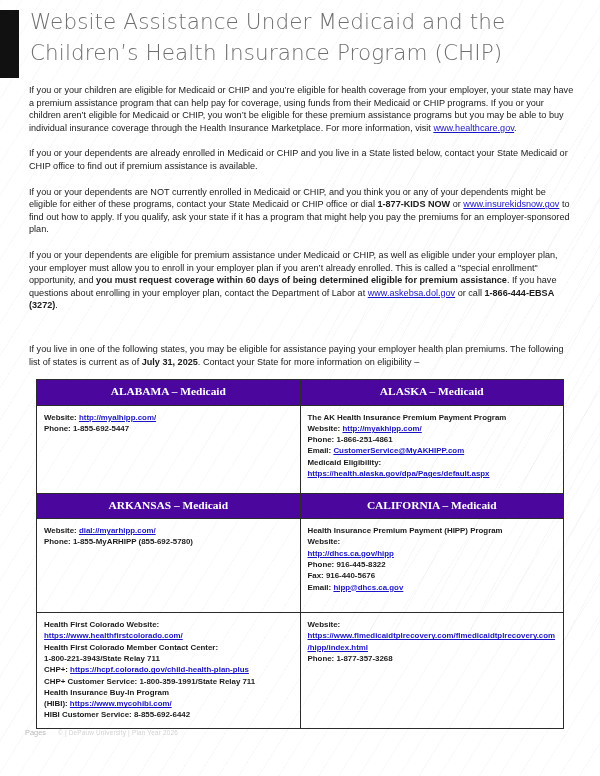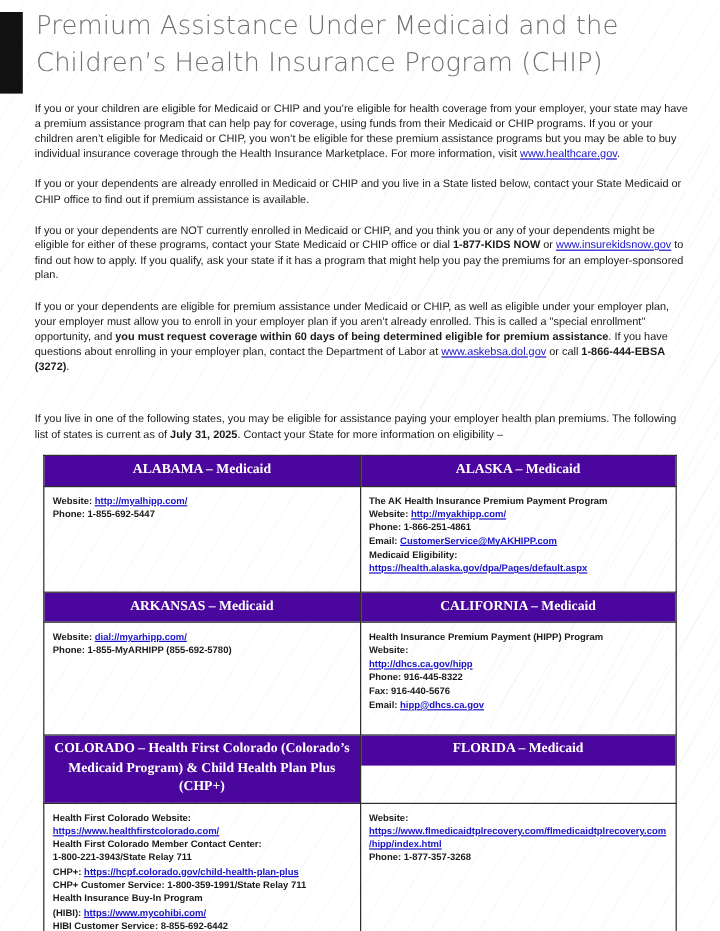--- a/index.html
+++ b/index.html
@@ -167,21 +167,21 @@
 <body>
 
 <div class="watermark"></div>
 <div class="wm-fan"></div>
 
 <div class="page">
 
   <div class="title-block">
     <div class="accent-bar"></div>
     <div class="doc-title">
-      <span class="ln">Premium Assistance Under Medicaid and the</span>
+      <span class="ln">Website Assistance Under Medicaid and the</span>
       <span class="ln">Children’s Health Insurance Program (CHIP)</span>
     </div>
   </div>
 
   <div class="body-wrap">
     <p class="para"><span>If you or your children are eligible for Medicaid or CHIP and you’re eligible for health coverage from your employer, your state may have a premium assistance program that can help pay for coverage, using funds from their Medicaid or CHIP programs.  If you or your children aren’t eligible for Medicaid or CHIP, you won’t be eligible for these premium assistance programs but you may be able to buy individual insurance coverage through the Health Insurance Marketplace.  For more information, visit </span><a class="lnk" href="#">www.healthcare.gov</a><span>.</span></p>
     <p class="para"><span>If you or your dependents are already enrolled in Medicaid or CHIP and you live in a State listed below, contact your State Medicaid or CHIP office to find out if premium assistance is available.</span></p>
     <p class="para"><span>If you or your dependents are NOT currently enrolled in Medicaid or CHIP, and you think you or any of your dependents might be eligible for either of these programs, contact your State Medicaid or CHIP office or dial </span><span class="b">1-877-KIDS NOW</span><span> or </span><a class="lnk" href="#">www.insurekidsnow.gov</a><span> to find out how to apply.  If you qualify, ask your state if it has a program that might help you pay the premiums for an employer-sponsored plan.</span></p>
     <p class="para"><span>If you or your dependents are eligible for premium assistance under Medicaid or CHIP, as well as eligible under your employer plan, your employer must allow you to enroll in your employer plan if you aren’t already enrolled.  This is called a "special enrollment" opportunity, and </span><span class="b">you must request coverage within 60 days of being determined eligible for premium assistance</span><span>.  If you have questions about enrolling in your employer plan, contact the Department of Labor at </span><a class="lnk" href="#">www.askebsa.dol.gov</a><span> or call </span><span class="b">1-866-444-EBSA (3272)</span><span>.</span></p>
     <p class="para"><span>If you live in one of the following states, you may be eligible for assistance paying your employer health plan premiums.  The following list of states is current as of </span><span class="b">July 31, 2025</span><span>.  Contact your State for more information on eligibility –</span></p>
@@ -236,28 +236,20 @@
               <span class="row-line"><span>Health Insurance Premium Payment (HIPP) Program</span></span>
               <span class="row-line"><span>Website:</span></span>
               <span class="row-line"><a class="lnk" href="#">http://dhcs.ca.gov/hipp</a></span>
               <span class="row-line"><span>Phone: 916-445-8322</span></span>
               <span class="row-line"><span>Fax: 916-440-5676</span></span>
               <span class="row-line"><span>Email: </span><a class="lnk" href="#">hipp@dhcs.ca.gov</a></span>
             </div>
         </td>
       </tr>
 
-      <tr class="r3">
-        <td>
-          <div class="hdr">COLORADO – Health First Colorado (Colorado’s Medicaid Program) &amp; Child Health Plan Plus (CHP+)</div>
-        </td>
-        <td>
-          <div class="hdr">FLORIDA – Medicaid</div>
-        </td>
-      </tr>
       <tr class="r3">
         <td>
           <div class="cell">
               <span class="row-line"><span>Health First Colorado Website:</span></span>
               <span class="row-line"><a class="lnk" href="#">https://www.healthfirstcolorado.com/</a></span>
               <span class="row-line"><span>Health First Colorado Member Contact Center:</span></span>
               <span class="row-line"><span>1-800-221-3943/State Relay 711</span></span>
               <span class="row-line"><span>CHP+: </span><a class="lnk" href="#">https://hcpf.colorado.gov/child-health-plan-plus</a></span>
               <span class="row-line"><span>CHP+ Customer Service: 1-800-359-1991/State Relay 711</span></span>
               <span class="row-line"><span>Health Insurance Buy-In Program</span></span>

